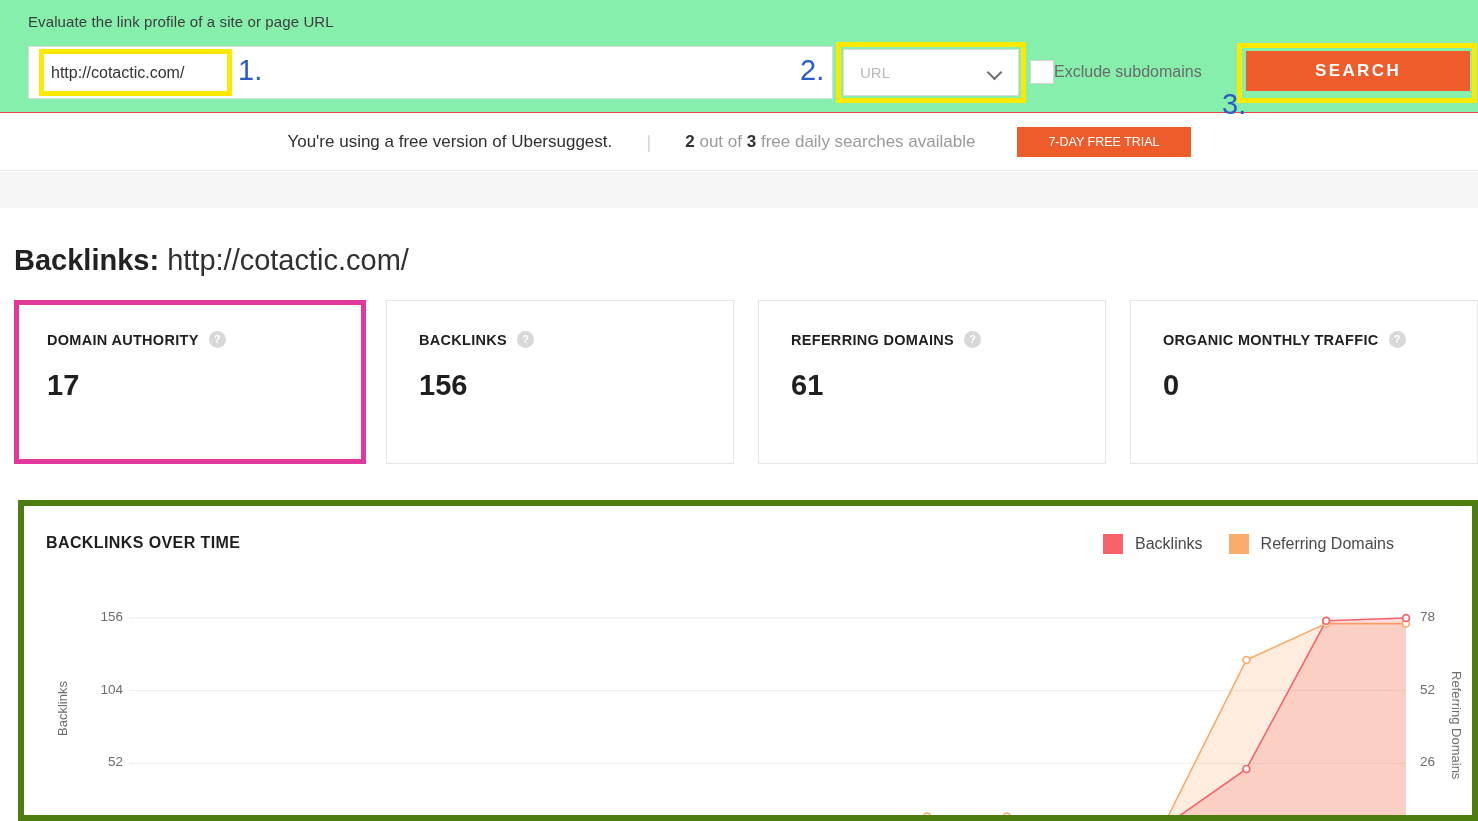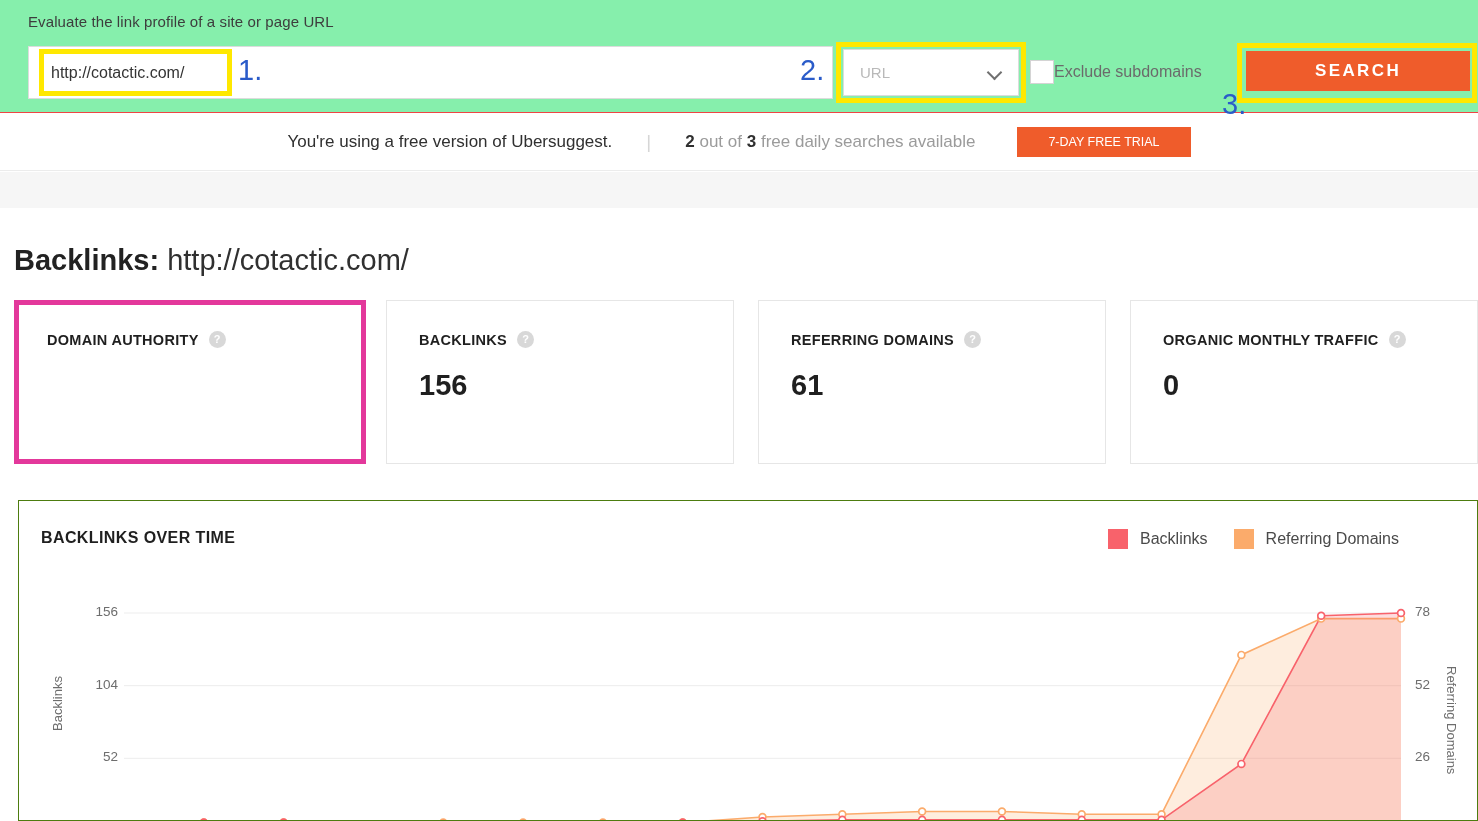--- a/index.html
+++ b/index.html
@@ -121,21 +121,21 @@
     font-size: 11px; line-height: 17px; text-align: center;
     font-weight: 700; cursor: pointer;
   }
   .card-value { margin-top: 21px; font-size: 29px; font-weight: 700; color: #1f1f1f; }
   .card-sub { margin-top: 17px; font-size: 16px; color: #4a4a4a; }
 
   
   .chart-card {
     position: absolute; left: 18px; top: 500px;
     width: 1460px; height: 321px;
-    background: #ffffff; border: 1px solid #4d7c0f;
+    background: #ffffff; border: 6px solid #4d7c0f;
     overflow: hidden;
   }
   .chart-title {
     position: absolute; left: 22px; top: 28px;
     font-size: 16px; font-weight: 700; color: #1f1f1f; letter-spacing: .4px;
   }
   .legend { position: absolute; right: 78px; top: 28px; display: flex; align-items: center; gap: 26px; }
   .legend-item { display: flex; align-items: center; gap: 12px; }
   .legend-swatch { width: 20px; height: 20px; }
   .legend-label { font-size: 16px; color: #4a4a4a; }
@@ -195,20 +195,21 @@
   <b>Backlinks:</b>
   <span class="url">http://cotactic.com/</span>
 </div>
 
 <div class="cards" id="cards">
     <div class="card highlighted" style="left: 0px; width: 352px; border-color: rgb(227, 56, 155);">
       <div class="card-head">
         <span class="card-title">DOMAIN AUTHORITY</span>
         <span class="help-icon">?</span>
       </div>
+      <div class="card-value">17</div>
     </div>
     <div class="card" style="left: 372px; width: 348px;">
       <div class="card-head">
         <span class="card-title">BACKLINKS</span>
         <span class="help-icon">?</span>
       </div>
       <div class="card-value">156</div>
     </div>
     <div class="card" style="left: 744px; width: 348px;">
       <div class="card-head">

